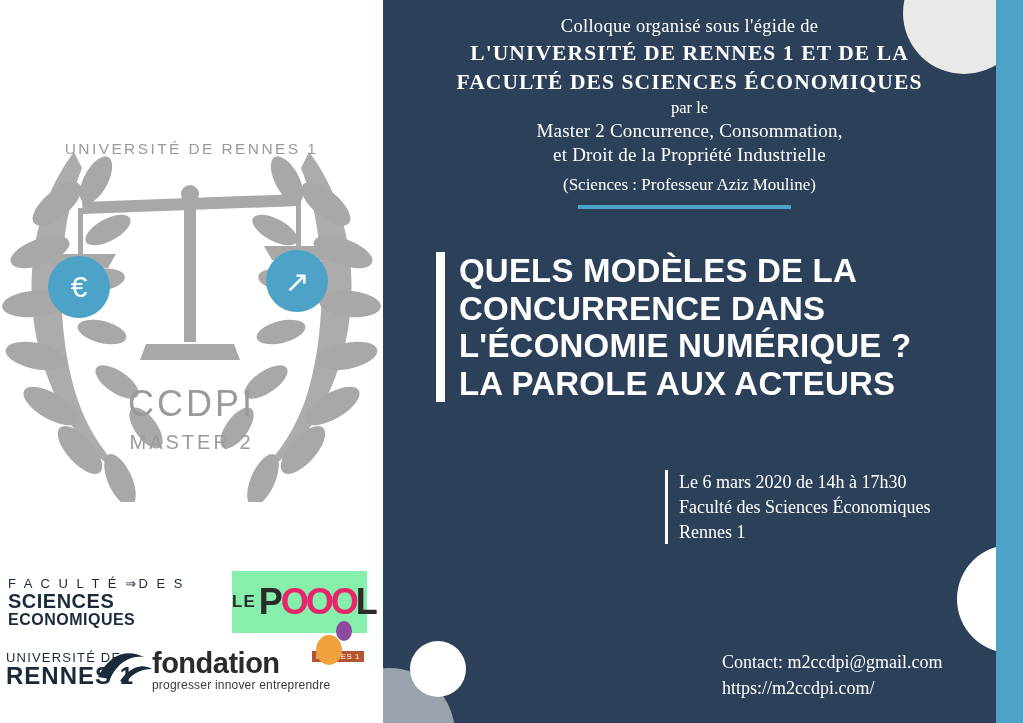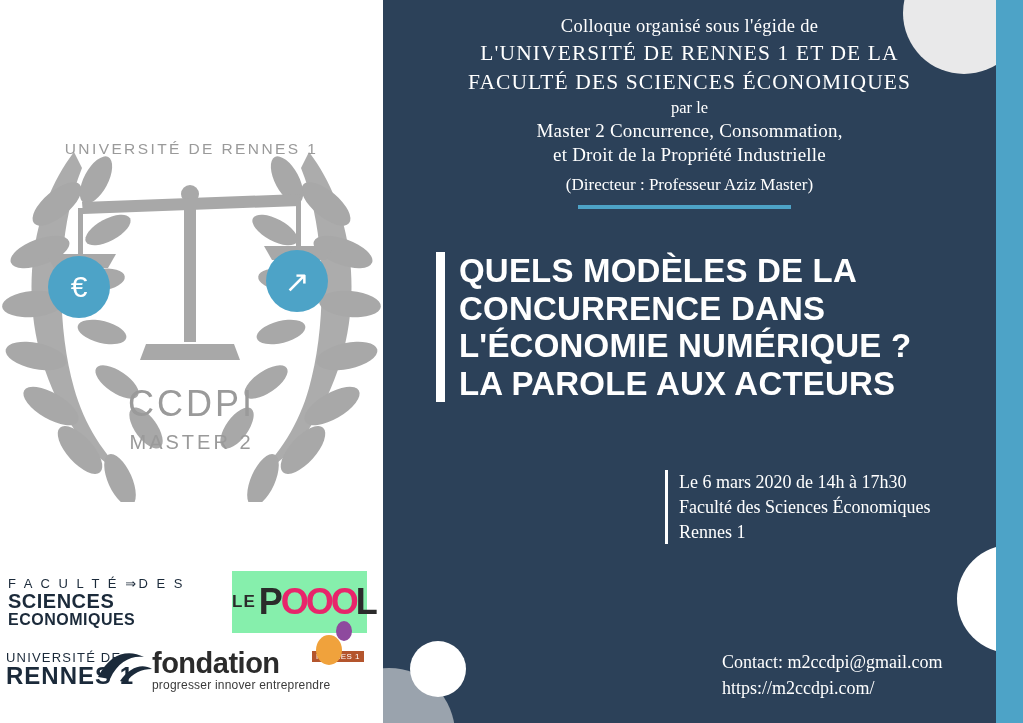--- a/index.html
+++ b/index.html
@@ -212,21 +212,21 @@
     text-align: center;
     color: #ffffff;
   }
   .header .h-line1 {
     font-size: 18.5px;
     letter-spacing: 0.3px;
   }
   .header .h-line2,
   .header .h-line3 {
     font-size: 21.5px;
-    font-weight: normal;
+    font-weight: bold;
     letter-spacing: 1.1px;
     margin-top: 4px;
   }
   .header .h-line4 {
     font-size: 16.5px;
     margin-top: 3px;
   }
   .header .h-line5,
   .header .h-line6 {
     font-size: 19px;
@@ -420,21 +420,21 @@
 
   <div class="right-strip"></div>
 
   <div class="header">
     <div class="h-line1">Colloque organisé sous l'égide de</div>
     <div class="h-line2">L'UNIVERSITÉ DE RENNES 1 ET DE LA</div>
     <div class="h-line3">FACULTÉ DES SCIENCES ÉCONOMIQUES</div>
     <div class="h-line4">par le</div>
     <div class="h-line5">Master 2 Concurrence, Consommation,</div>
     <div class="h-line6">et Droit de la Propriété Industrielle</div>
-    <div class="h-line7">(Directeur : Professeur Aziz Master)</div>
+    <div class="h-line7">(Sciences : Professeur Aziz Mouline)</div>
   </div>
 
   <div class="rule"></div>
 
   <div class="title-block">
     <div class="title-bar"></div>
     <div class="title-text">
       <div>QUELS MODÈLES DE LA</div>
       <div>CONCURRENCE DANS</div>
       <div>L'ÉCONOMIE NUMÉRIQUE ?</div>

